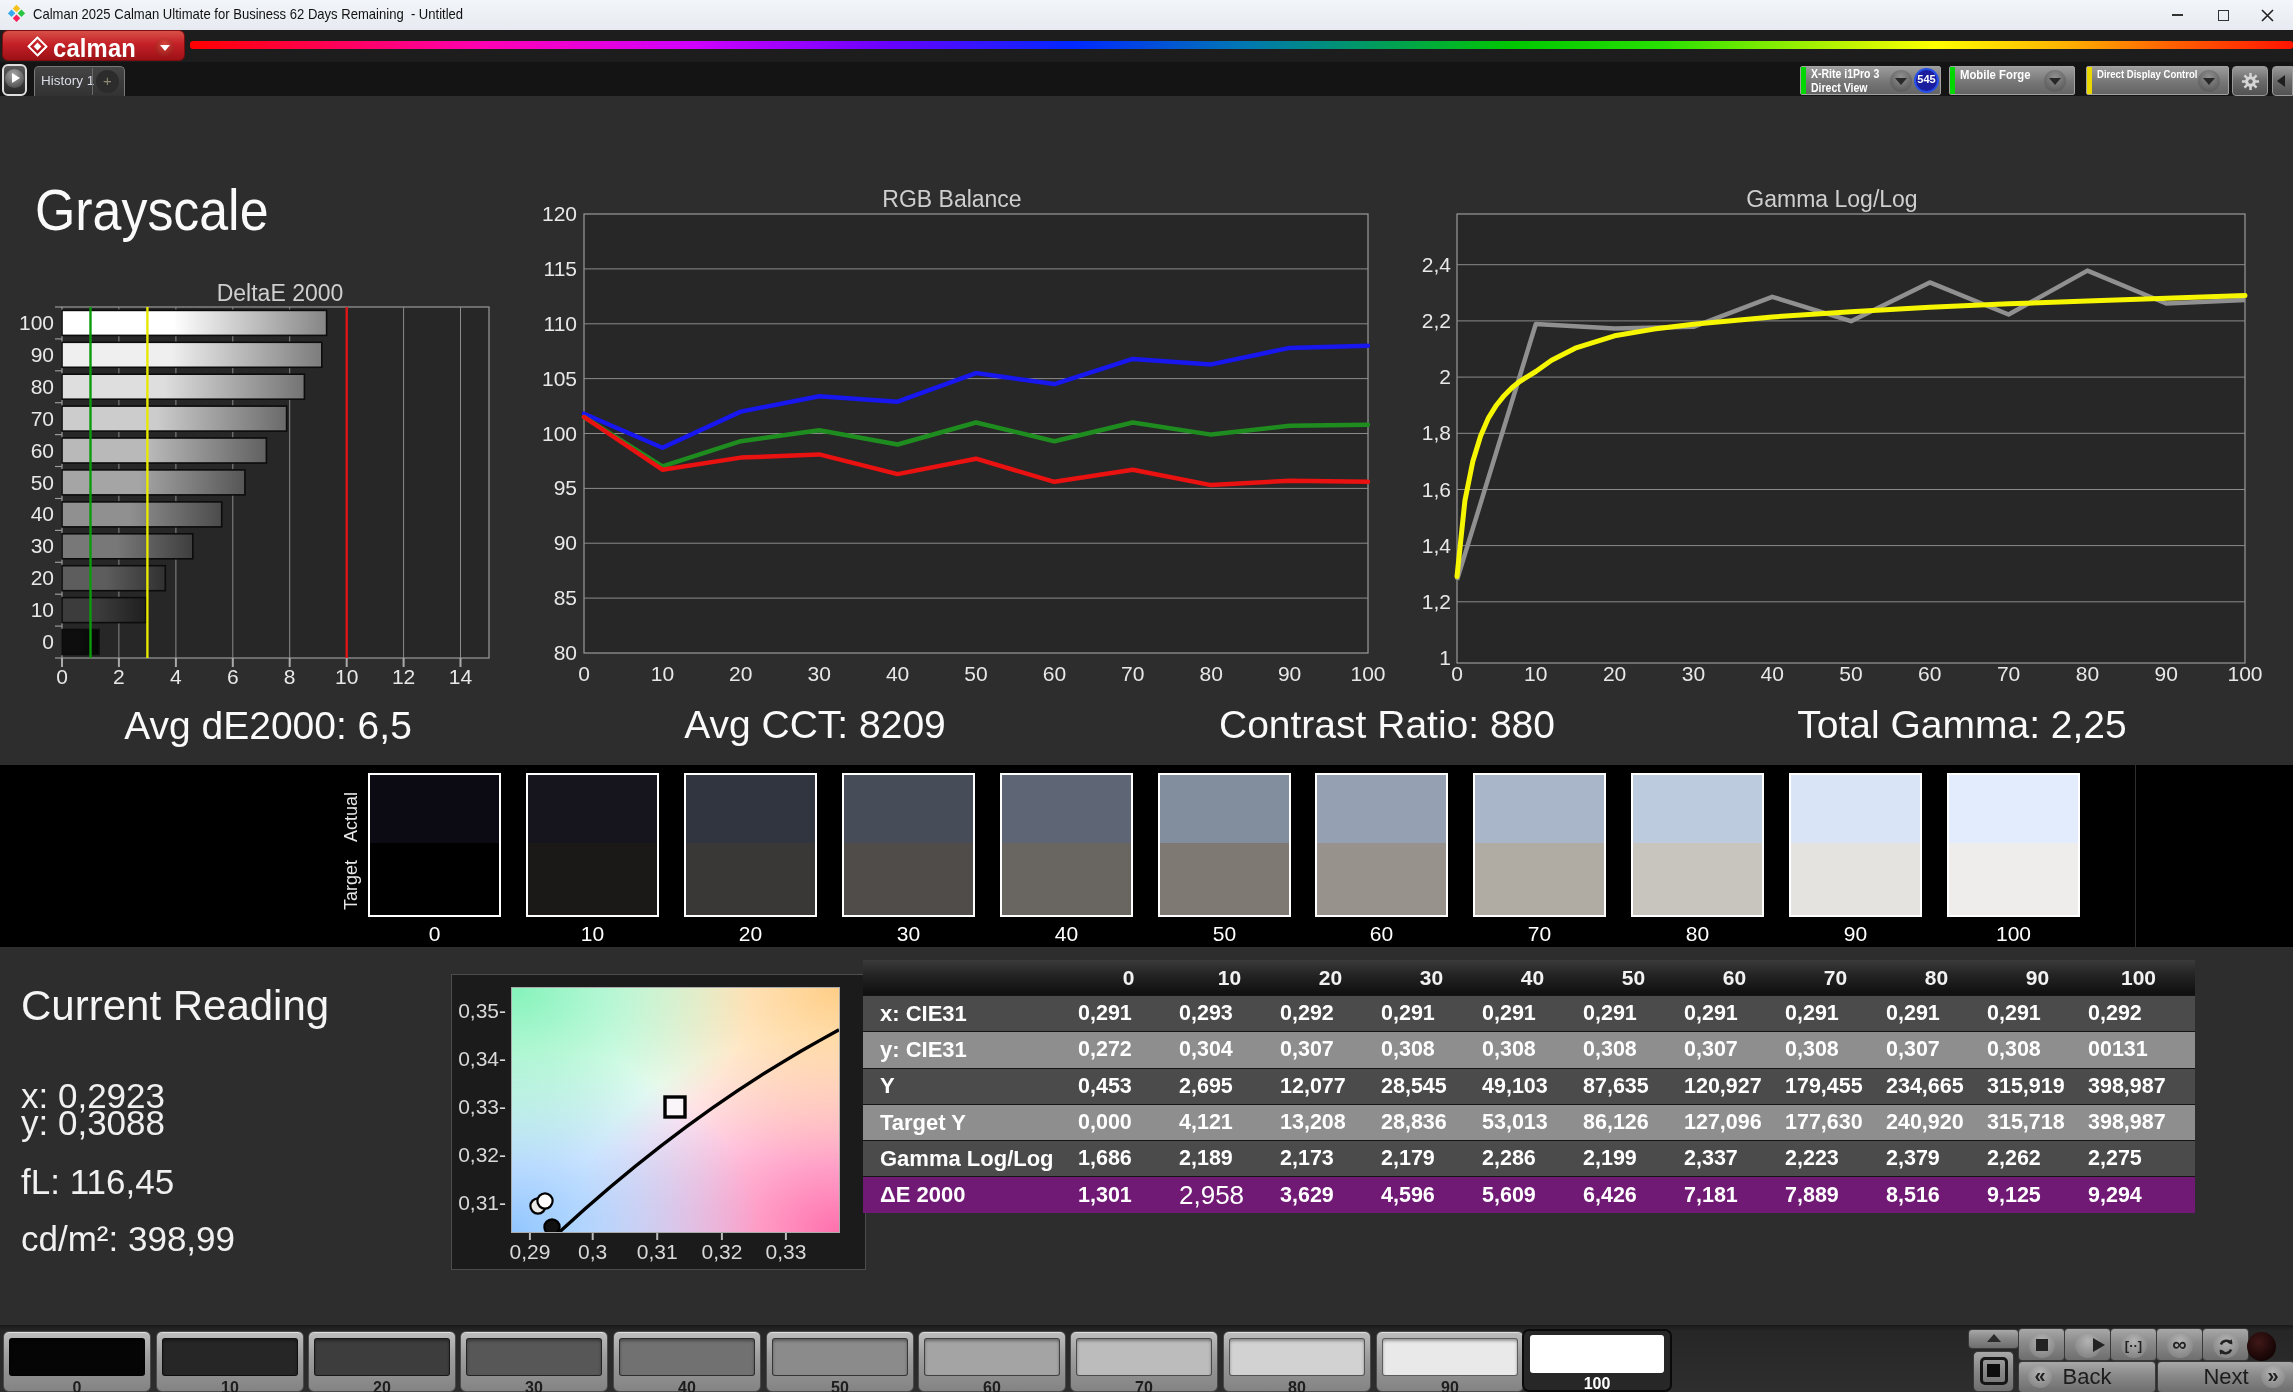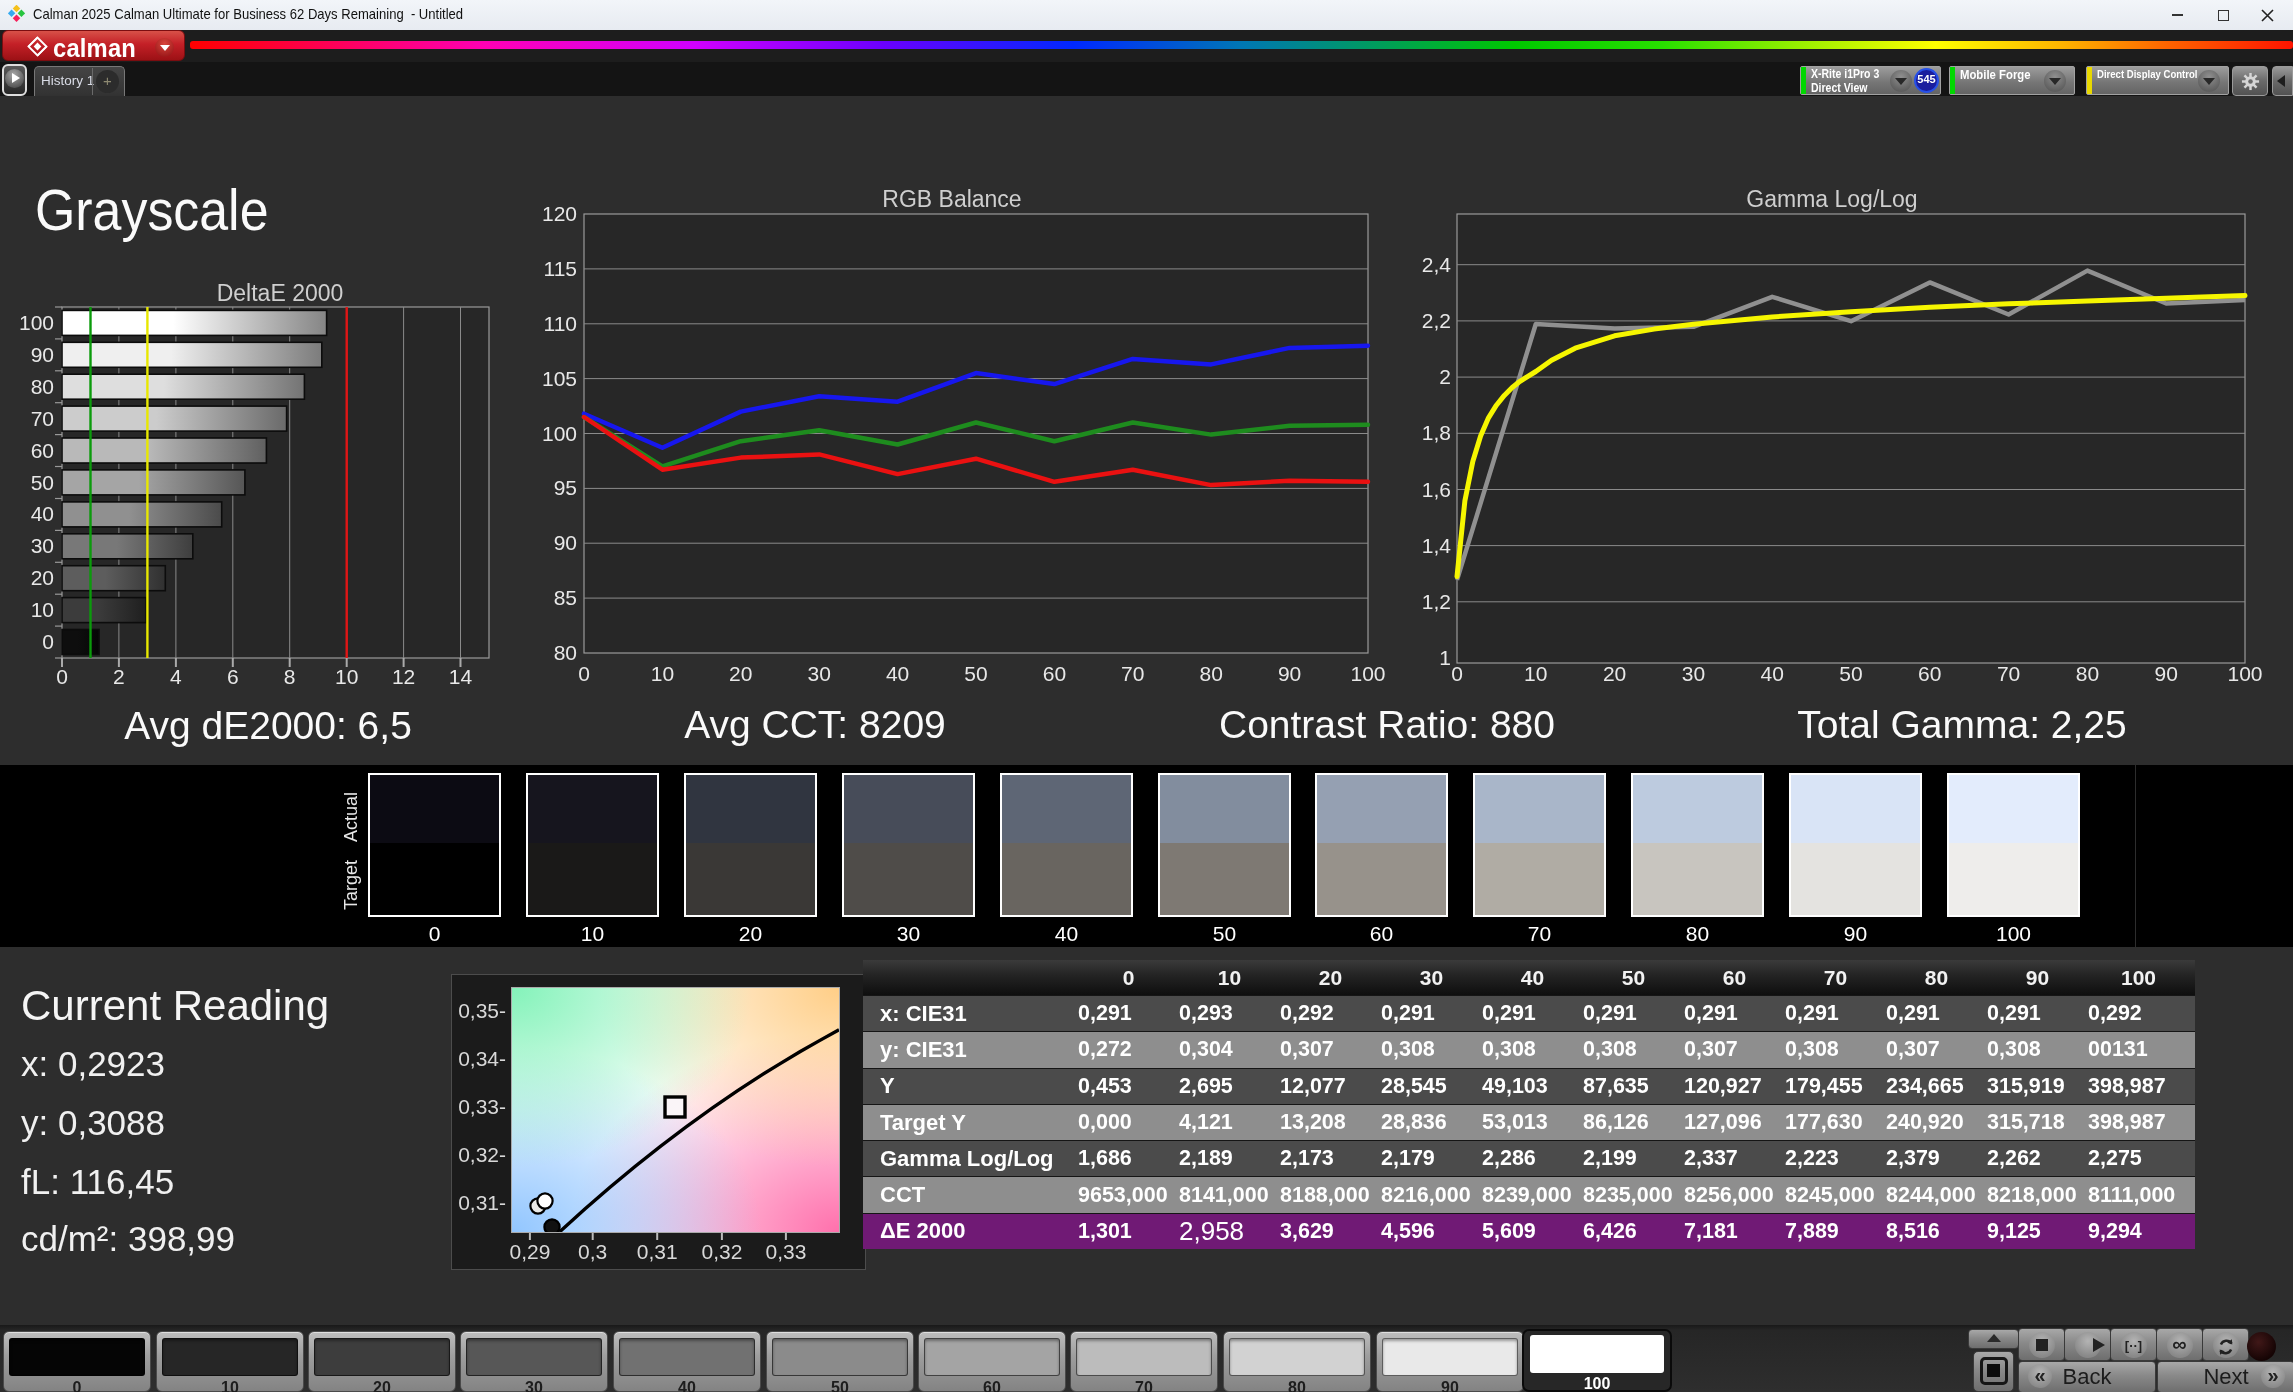--- a/index.html
+++ b/index.html
@@ -347,21 +347,21 @@
     <div style="height:68px;background:#d9e4f6"></div>
     <div style="height:72px;background:#e4e3e0"></div>
   </div>
 <div class="abs" style="left:1779px;top:922px;width:153px;text-align:center;font-size:21px;color:#fff">90</div>
 <div class="abs" style="left:1947px;top:773px;width:129px;height:140px;border:2px solid #fff">
     <div style="height:68px;background:#e3ecfc"></div>
     <div style="height:72px;background:#eeedeb"></div>
   </div>
 <div class="abs" style="left:1937px;top:922px;width:153px;text-align:center;font-size:21px;color:#fff">100</div>
 <div class="abs" style="left:21px;top:982px;font-size:42px;color:#f5f5f5">Current Reading</div>
-<div class="abs" style="left:21px;top:1044px;font-size:35px;color:#f0f0f0">x: 0,2923</div>
+<div class="abs" style="left:21px;top:1076px;font-size:35px;color:#f0f0f0">x: 0,2923</div>
 <div class="abs" style="left:21px;top:1103px;font-size:35px;color:#f0f0f0">y: 0,3088</div>
 <div class="abs" style="left:21px;top:1162px;font-size:35px;color:#f0f0f0">fL: 116,45</div>
 <div class="abs" style="left:21px;top:1219px;font-size:35px;color:#f0f0f0">cd/m²: 398,99</div>
 <div class="abs" style="left:451px;top:974px;width:413px;height:294px;background:#1b1b1b;border:1px solid #4c4c4c">
     <div class="abs" style="left:59px;top:12px;width:327px;height:244px;border:1px solid #aaa;background:radial-gradient(farthest-corner at 0% 0%, rgba(125,242,182,0.95), rgba(125,242,182,0) 52%),radial-gradient(farthest-corner at 100% 0%, rgba(255,202,125,0.92), rgba(255,202,125,0) 52%),radial-gradient(farthest-corner at 0% 100%, rgba(140,195,255,0.95), rgba(140,195,255,0) 54%),radial-gradient(farthest-corner at 100% 100%, rgba(255,105,168,0.95), rgba(255,105,168,0) 58%),linear-gradient(#fff,#fff)"></div>
     <svg class="abs" style="left:0;top:0" width="413" height="294">
       <defs>
         <clipPath id="cieclip">
           <rect x="60" y="13" width="327" height="244"></rect>
         </clipPath>
@@ -468,34 +468,20 @@
       <div style="width:101.0px;font-size:21.5px;font-weight:bold;color:#fff">2,173</div>
       <div style="width:101.0px;font-size:21.5px;font-weight:bold;color:#fff">2,179</div>
       <div style="width:101.0px;font-size:21.5px;font-weight:bold;color:#fff">2,286</div>
       <div style="width:101.0px;font-size:21.5px;font-weight:bold;color:#fff">2,199</div>
       <div style="width:101.0px;font-size:21.5px;font-weight:bold;color:#fff">2,337</div>
       <div style="width:101.0px;font-size:21.5px;font-weight:bold;color:#fff">2,223</div>
       <div style="width:101.0px;font-size:21.5px;font-weight:bold;color:#fff">2,379</div>
       <div style="width:101.0px;font-size:21.5px;font-weight:bold;color:#fff">2,262</div>
       <div style="width:101.0px;font-size:21.5px;font-weight:bold;color:#fff">2,275</div>
     </div>
-    <div style="display:flex;height:35.3px;background:#8e8e8e;align-items:center;border-top:1px solid #151515">
-      <div style="width:215px;padding-left:17px;box-sizing:border-box;font-size:22px;font-weight:bold;color:#fff">CCT</div>
-      <div style="width:101.0px;font-size:21.5px;font-weight:bold;color:#fff">9653,000</div>
-      <div style="width:101.0px;font-size:21.5px;font-weight:bold;color:#fff">8141,000</div>
-      <div style="width:101.0px;font-size:21.5px;font-weight:bold;color:#fff">8188,000</div>
-      <div style="width:101.0px;font-size:21.5px;font-weight:bold;color:#fff">8216,000</div>
-      <div style="width:101.0px;font-size:21.5px;font-weight:bold;color:#fff">8239,000</div>
-      <div style="width:101.0px;font-size:21.5px;font-weight:bold;color:#fff">8235,000</div>
-      <div style="width:101.0px;font-size:21.5px;font-weight:bold;color:#fff">8256,000</div>
-      <div style="width:101.0px;font-size:21.5px;font-weight:bold;color:#fff">8245,000</div>
-      <div style="width:101.0px;font-size:21.5px;font-weight:bold;color:#fff">8244,000</div>
-      <div style="width:101.0px;font-size:21.5px;font-weight:bold;color:#fff">8218,000</div>
-      <div style="width:101.0px;font-size:21.5px;font-weight:bold;color:#fff">8111,000</div>
-    </div>
     <div style="display:flex;height:35.3px;background:#701a75;align-items:center;border-top:1px solid #151515">
       <div style="width:215px;padding-left:17px;box-sizing:border-box;font-size:22px;font-weight:bold;color:#fff">ΔE 2000</div>
       <div style="width:101.0px;font-size:21.5px;font-weight:bold;color:#fff">1,301</div>
       <div style="width:101.0px;font-size:26px;font-weight:normal;color:#fff">2,958</div>
       <div style="width:101.0px;font-size:21.5px;font-weight:bold;color:#fff">3,629</div>
       <div style="width:101.0px;font-size:21.5px;font-weight:bold;color:#fff">4,596</div>
       <div style="width:101.0px;font-size:21.5px;font-weight:bold;color:#fff">5,609</div>
       <div style="width:101.0px;font-size:21.5px;font-weight:bold;color:#fff">6,426</div>
       <div style="width:101.0px;font-size:21.5px;font-weight:bold;color:#fff">7,181</div>
       <div style="width:101.0px;font-size:21.5px;font-weight:bold;color:#fff">7,889</div>

